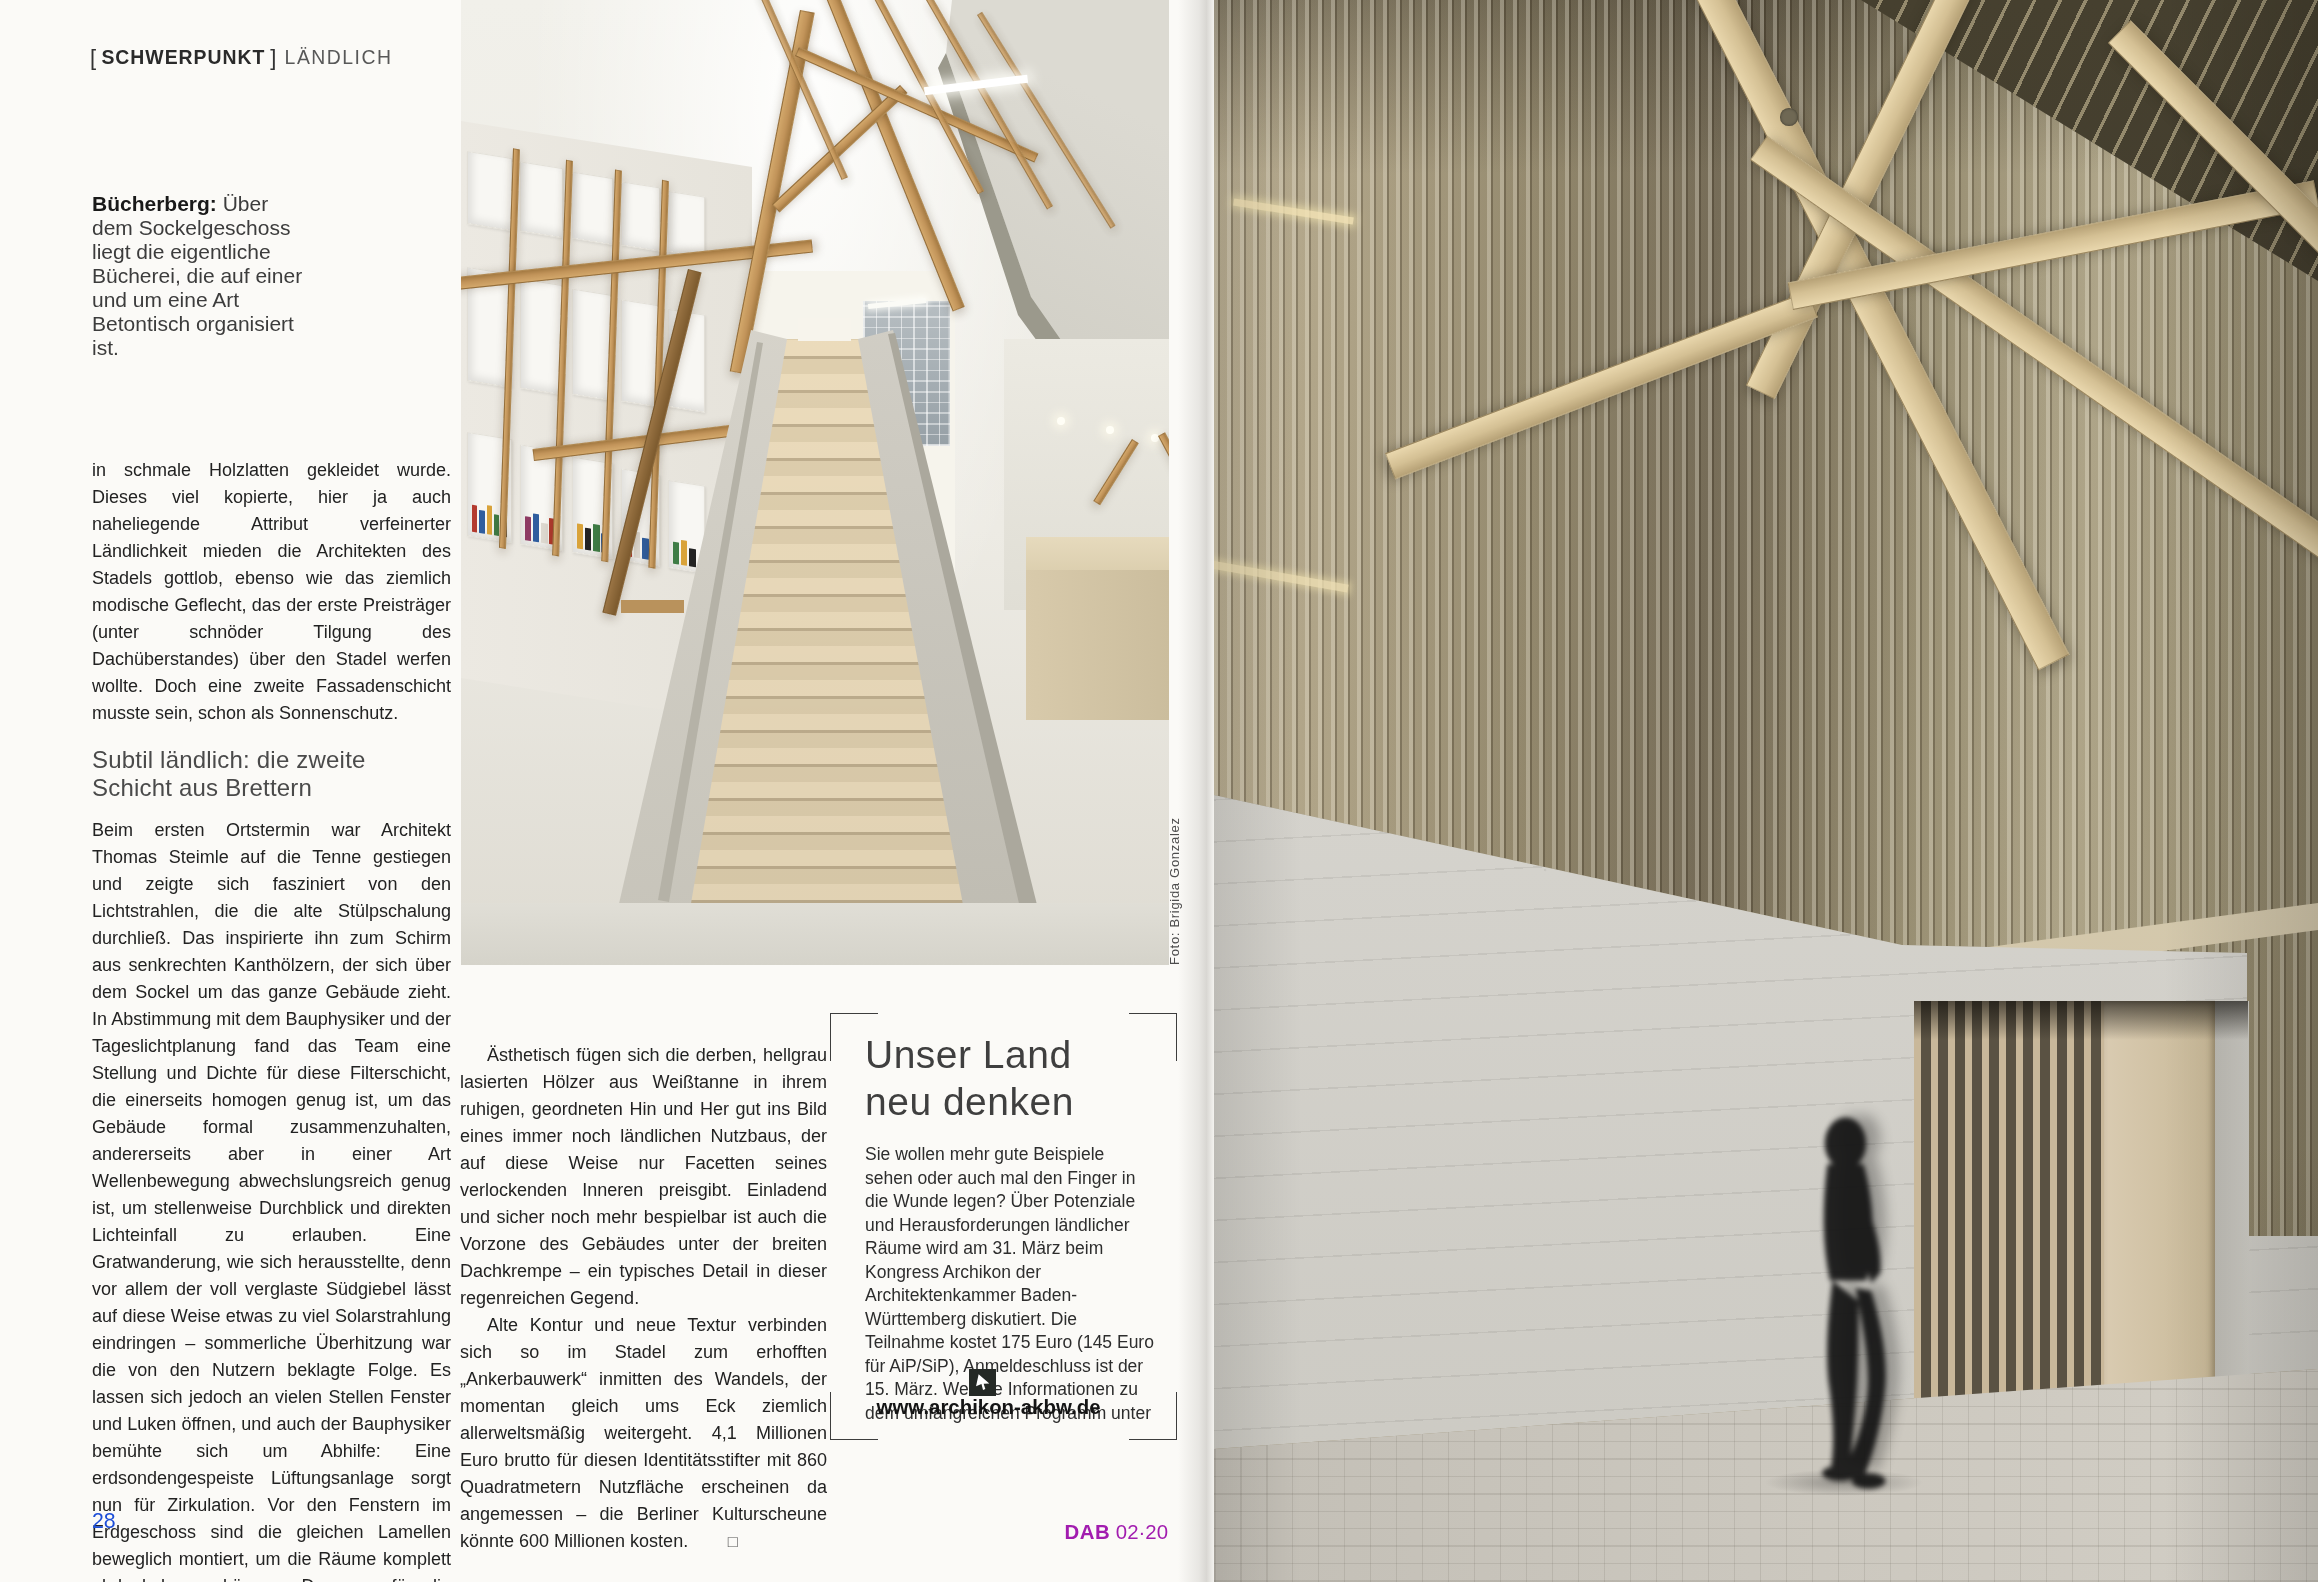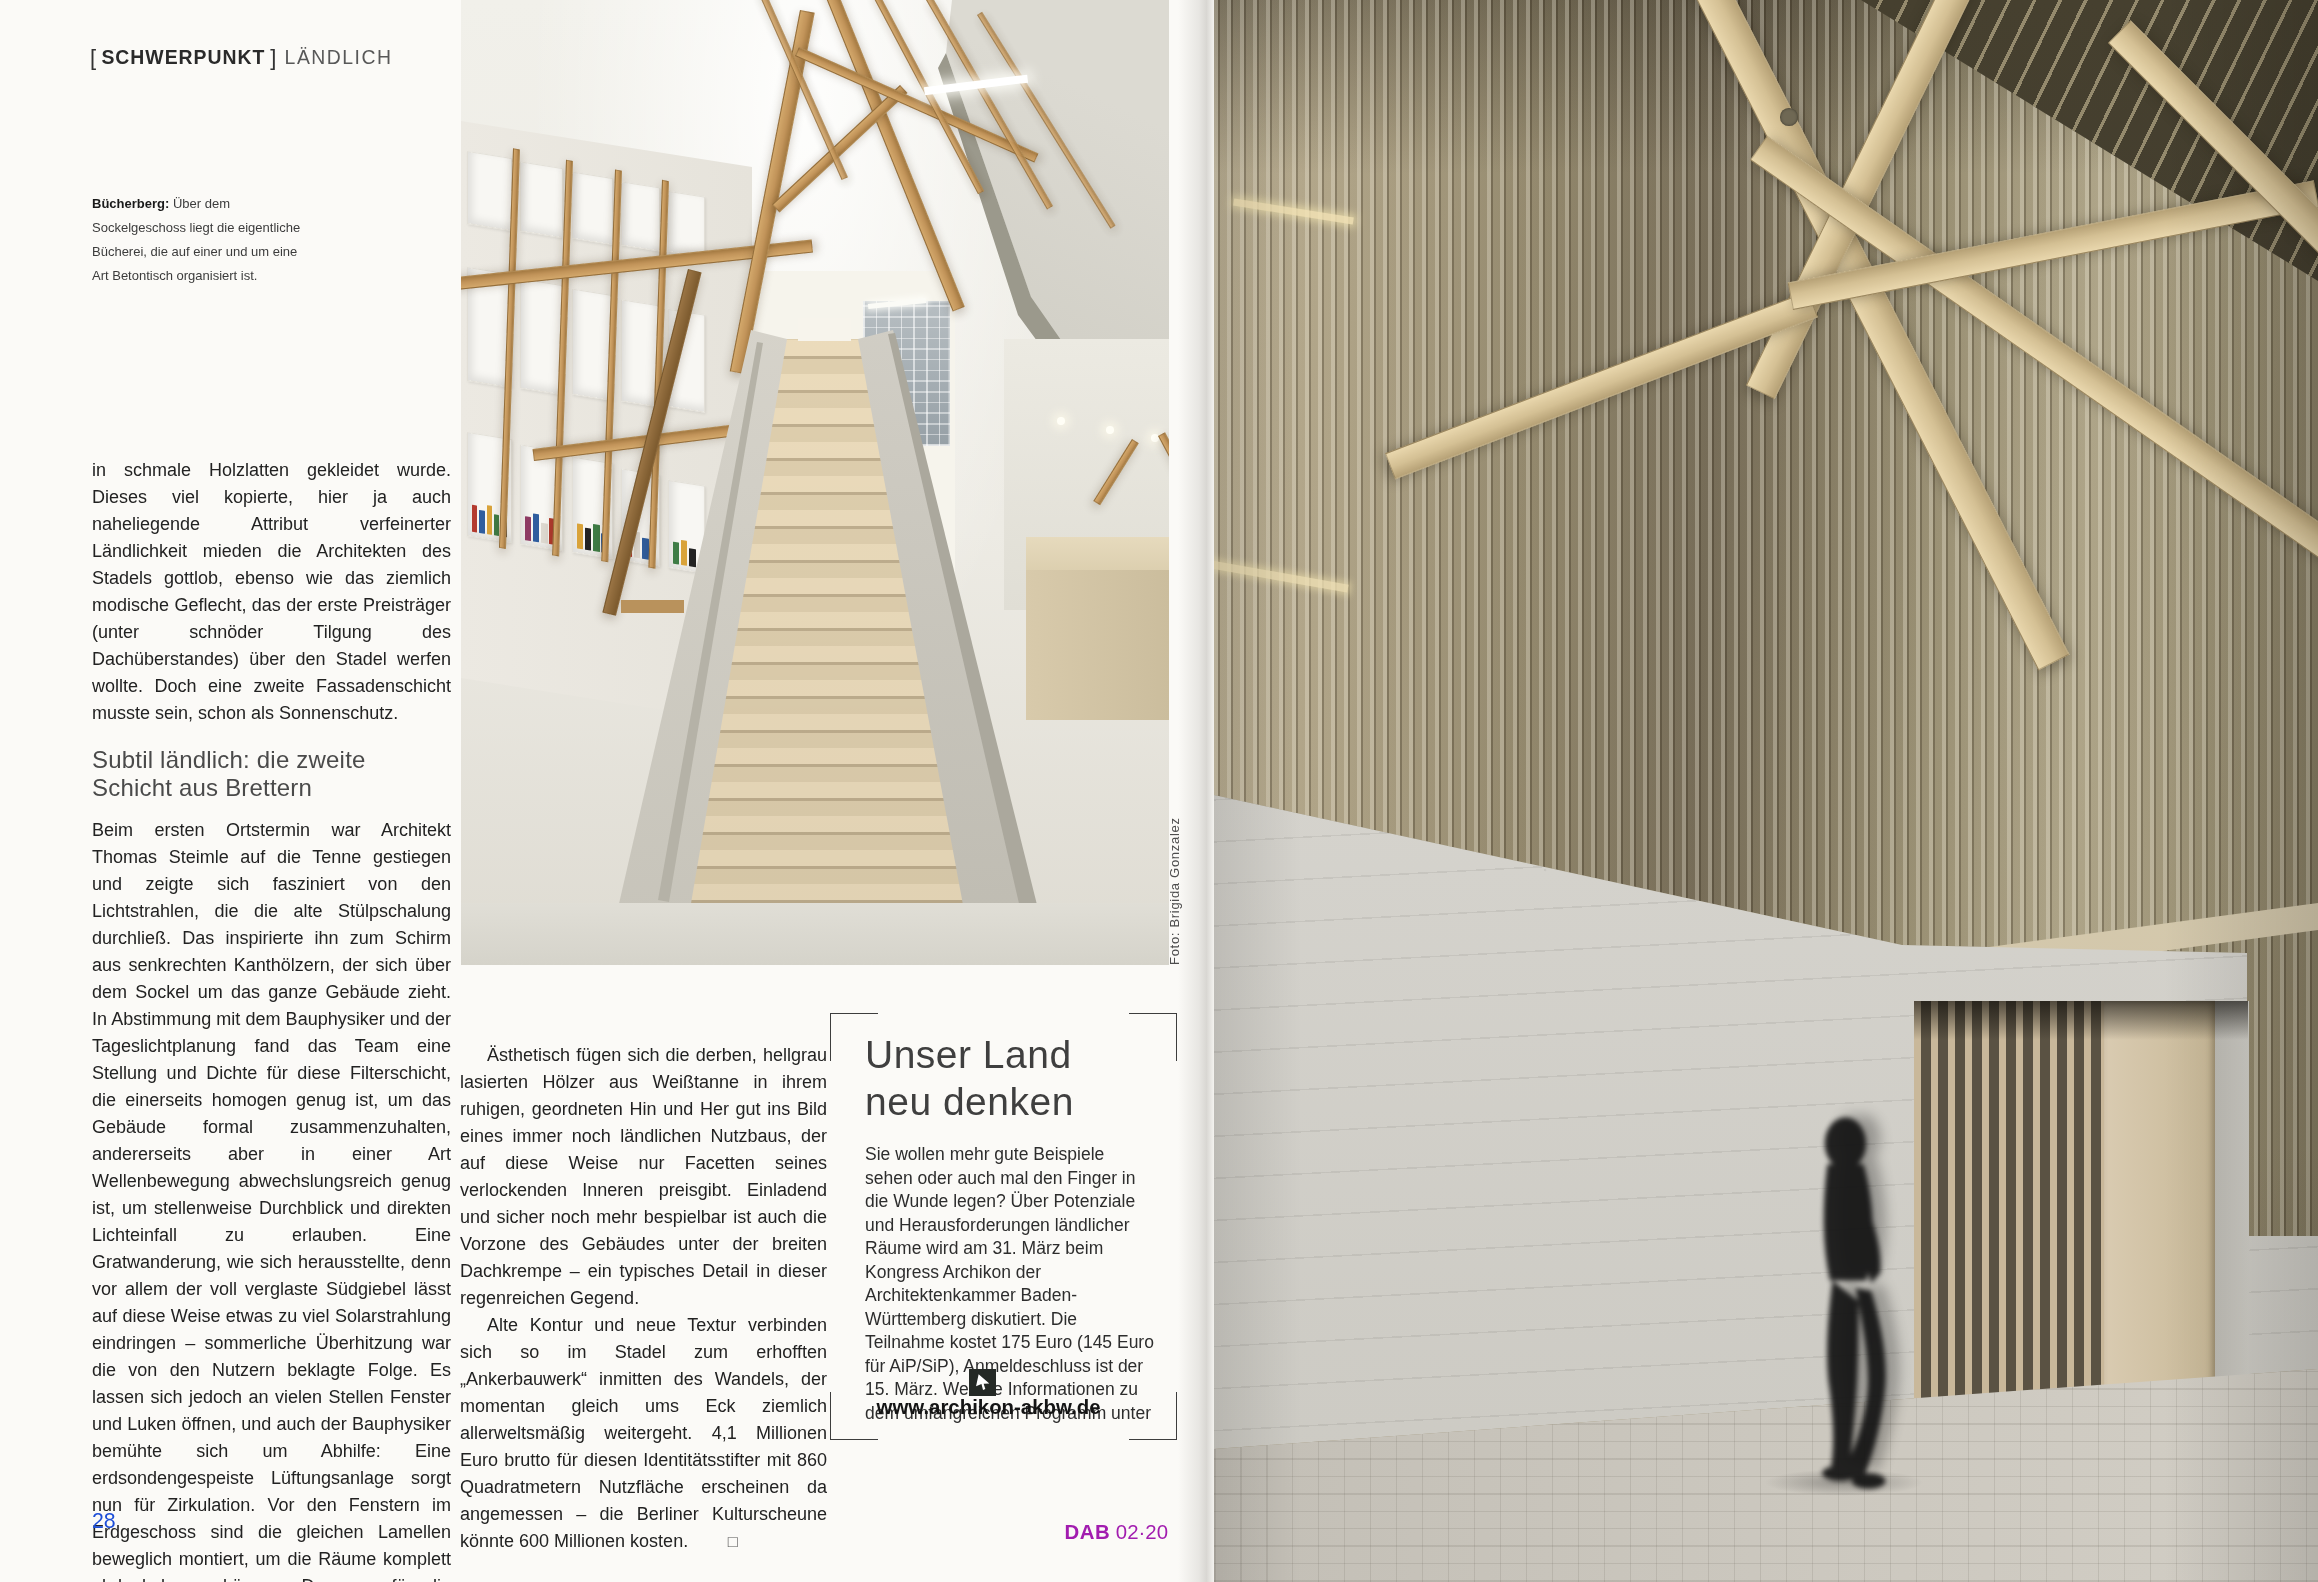--- a/index.html
+++ b/index.html
@@ -8,21 +8,21 @@
     position:relative; width:2319px; height:1582px;
     background:#fbfaf7; overflow:hidden;
     font-family:"Liberation Sans", sans-serif; color:#1e1e1e;
   }
   .abs { position:absolute; }
   
   .kicker { font-size:19.4px; letter-spacing:0.5px; color:#2a2a2a; }
   .kicker .bracket { font-weight:400; font-size:22px; color:#333; position:relative; top:1px;}
   .kicker .k-label { font-weight:bold; letter-spacing:1px; padding:0 4.8px; }
   .kicker .k-section { font-weight:400; color:#585858; letter-spacing:1.5px; margin-left:7.8px; }
-  .caption { width:216px; font-size:13px; line-height:24px; color:#3c3c3c; }
+  .caption { width:216px; font-size:21px; line-height:24px; color:#3c3c3c; }
   .caption b { color:#191919; }
   .bodycol { text-align:justify; font-size:18px; line-height:27px; color:#222; hyphens:auto; }
   .subhead { font-size:24px; line-height:28px; font-weight:400; color:#4a4a4a; letter-spacing:0.2px; text-align:left; }
   .indent { text-indent:27px; }
   .endmark { display:inline-block; font-size:16.5px; color:#555; margin-left:12.6px; }
   .credit {
     writing-mode:vertical-rl; transform:rotate(180deg);
     font-size:13px; color:#4d4d4d; letter-spacing:0.7px; white-space:nowrap;
   }
   .footer-num { font-size:21.3px; color:#1d4ed8; }

